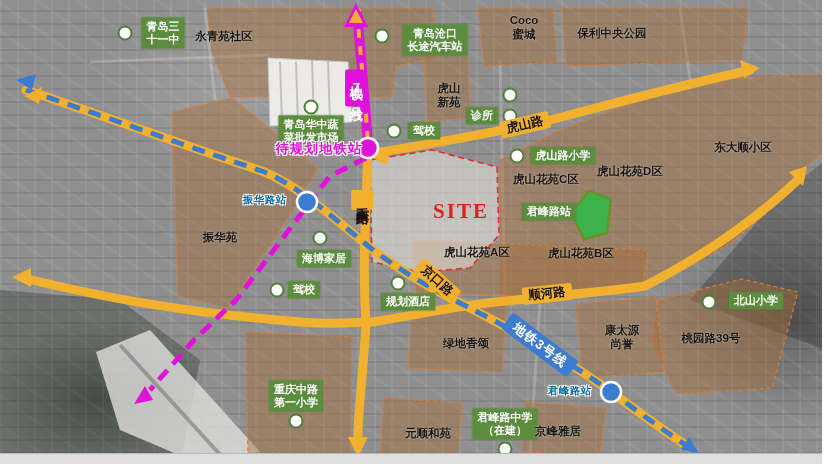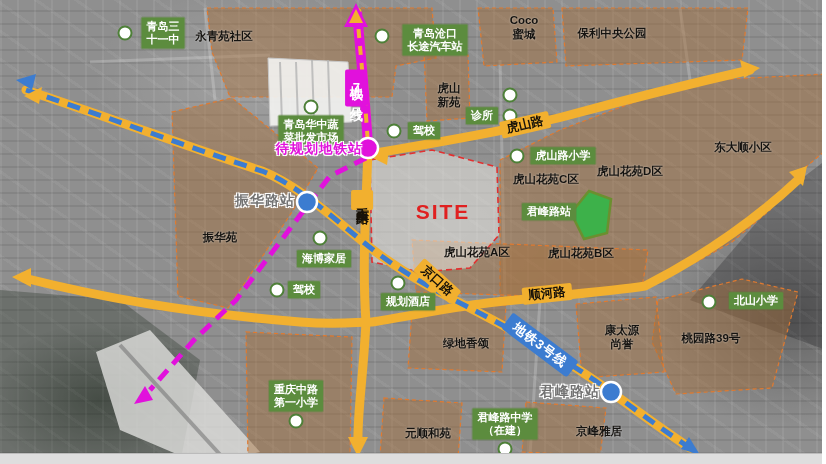--- a/index.html
+++ b/index.html
@@ -22,25 +22,25 @@
   .lbl{position:absolute;transform:translate(-50%,-50%);white-space:pre-line;text-align:center;line-height:1.22;}
   .gpoi{background:#5c8c3e;color:#fff;font-weight:bold;font-size:11px;padding:2px 5px;border-radius:1px;
         box-shadow:0 0 0 1px rgba(90,130,60,.35);}
   .blk{color:#151310;font-weight:bold;font-size:11.5px;text-shadow:0 0 2px rgba(255,255,255,.55);}
   .yroad{background:#f2b02f;color:#17120a;font-weight:bold;font-size:12.5px;padding:1px 6px;border-radius:2px;}
   .yroad-v{background:#f2b02f;color:#17120a;font-weight:bold;font-size:13px;padding:6px 3px;border-radius:2px;
         writing-mode:vertical-rl;text-orientation:upright;letter-spacing:2px;}
   .m7{background:#e111dc;color:#fff;font-weight:bold;font-size:13px;padding:6px 3px;border-radius:2px;
         writing-mode:vertical-rl;text-orientation:upright;letter-spacing:2px;}
   .m3{background:#3c7cd0;color:#fff;font-weight:bold;font-size:13px;padding:2px 9px;border-radius:3px;letter-spacing:1px;}
-  .stn-b{color:#737373;font-weight:bold;font-size:14px;letter-spacing:1px;
-        text-shadow:-1px -1px 0 #fff,1px -1px 0 #fff,-1px 1px 0 #fff,1px 1px 0 #fff,0 0 3px #fff;}
+  .stn-b{color:#0369a1;font-weight:bold;font-size:10px;letter-spacing:1px;
+        text-shadow:-1px -1px 0 #fff,1px -1px 0 #fff,-1px 1px 0 #fff,1px 1px 0 #fff,0 0 3px #fff;font-family:Liberation Mono, monospace;}
   .stn-m{color:#e111dc;font-weight:bold;font-size:13.5px;letter-spacing:1px;
         text-shadow:-1px -1px 0 #fff,1px -1px 0 #fff,-1px 1px 0 #fff,1px 1px 0 #fff,0 0 3px #fff;text-align:right;}
-  .site{color:#e02020;font-weight:bold;font-size:21px;letter-spacing:2px;font-family:Liberation Sans, sans-serif;}
+  .site{color:#e02020;font-weight:bold;font-size:21px;letter-spacing:2px;font-family:Liberation Serif, serif;margin-left:18px;}
 </style>
 </head>
 <body>
 
 <div class="stage">
   <div class="satmap"></div>
 
   <svg class="overlay" width="826" height="464" viewBox="0 0 826 464">
 
     <g stroke="rgba(255,255,255,0.20)" stroke-width="3">
@@ -161,21 +161,21 @@
   <div class="lbl blk" style="left:630px;top:171px">虎山花苑D区</div>
   <div class="lbl blk" style="left:743px;top:147px">东大顺小区</div>
   <div class="lbl blk" style="left:220px;top:237px">振华苑</div>
   <div class="lbl blk" style="left:477px;top:252px">虎山花苑A区</div>
   <div class="lbl blk" style="left:581px;top:253px">虎山花苑B区</div>
   <div class="lbl blk" style="left:466px;top:343px">绿地香颂</div>
   <div class="lbl blk" style="left:622px;top:337px">康太源
 尚誉</div>
   <div class="lbl blk" style="left:711px;top:338px">桃园路39号</div>
   <div class="lbl blk" style="left:428px;top:433px">元顺和苑</div>
-  <div class="lbl blk" style="left:599px;top:431px">京峰雅居</div>
+  <div class="lbl blk" style="left:558px;top:431px">京峰雅居</div>
 
   <div class="lbl yroad-v" style="left:362px;top:200px">重庆中路</div>
   <div class="lbl yroad" style="left:525px;top:125px;transform:translate(-50%,-50%) rotate(-13deg)">虎山路</div>
   <div class="lbl yroad" style="left:437px;top:281px;transform:translate(-50%,-50%) rotate(42deg)">京口路</div>
   <div class="lbl yroad" style="left:547px;top:294px;transform:translate(-50%,-50%) rotate(-6deg)">顺河路</div>
 
   <div class="lbl m7" style="left:356px;top:88px">地铁7号线</div>
   <div class="lbl m3" style="left:540px;top:345px;transform:translate(-50%,-50%) rotate(37deg)">地铁3号线</div>
 
   <div class="lbl stn-m" style="left:319px;top:149px">待规划地铁站</div>

